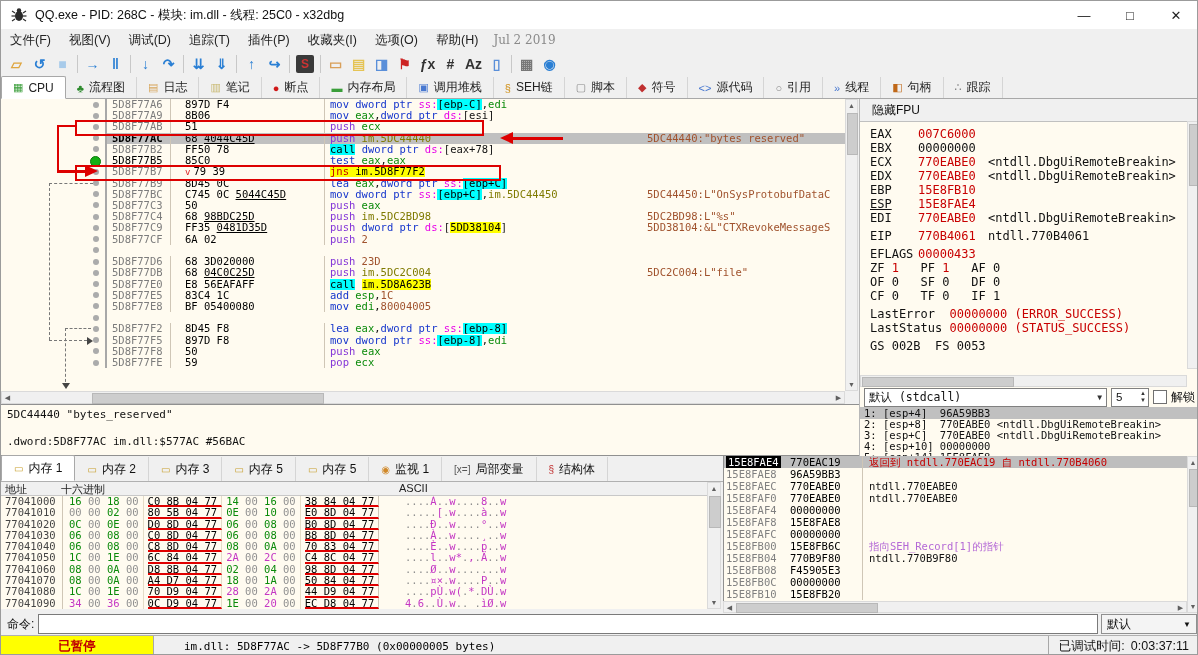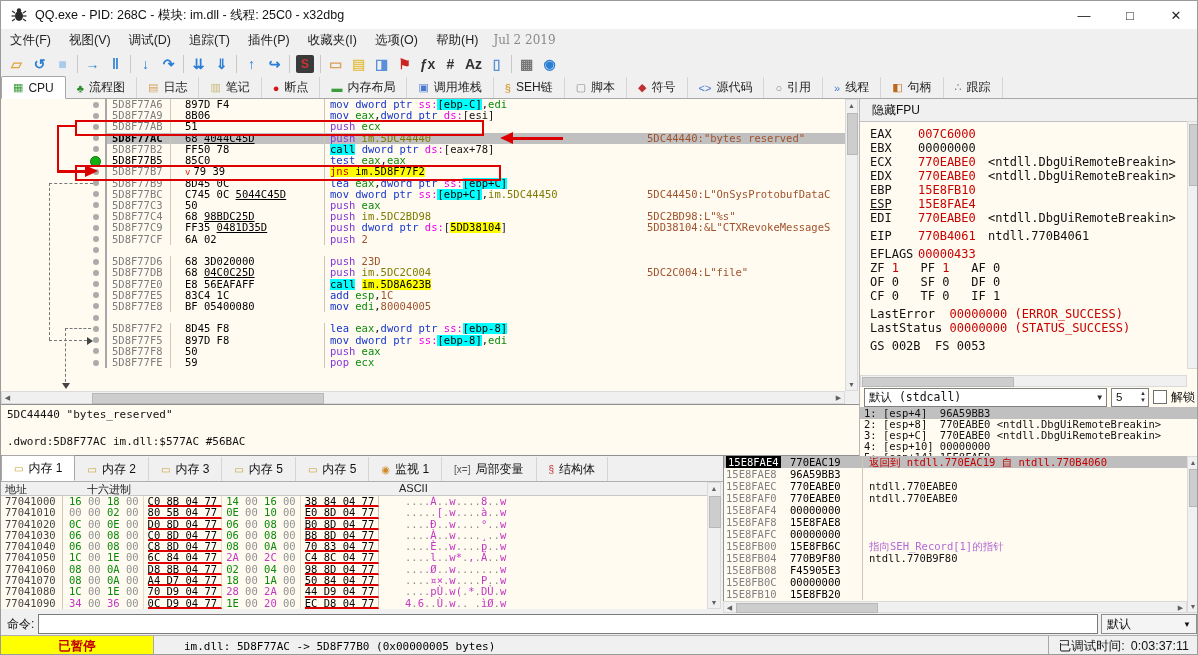--- a/index.html
+++ b/index.html
@@ -381,21 +381,21 @@
       <span class="ticon" style="color: rgb(85, 85, 85); font-size: 10px;">[x=]</span>
       <span>局部变量</span>
     </div>
     <div class="btab">
       <span class="ticon" style="color: rgb(192, 48, 48); font-size: 10px;">§</span>
       <span>结构体</span>
     </div>
   </div>
 <div id="memhead" class="abs">
   <span style="position:absolute;left:4px">地址</span>
-  <span style="position:absolute;left:86px">十六进制</span>
+  <span style="position:absolute;left:60px">十六进制</span>
   <span style="position:absolute;left:398px">ASCII</span>
 </div>
 <div id="memrows" class="abs">
     <div class="mrow"><div class="maddr">77041000</div><div class="mhex"><span class="hexgroup"><span style="color: rgb(10, 138, 10);">16 </span><span style="color: rgb(144, 144, 144);">00 </span><span style="color: rgb(10, 138, 10);">18 </span><span style="color: rgb(144, 144, 144);">00</span></span><span class="hexgroup ptr"><span style="color: rgb(0, 0, 0);">C0 </span><span style="color: rgb(0, 0, 0);">8B </span><span style="color: rgb(0, 0, 0);">04 </span><span style="color: rgb(0, 0, 0);">77</span></span><span class="hexgroup"><span style="color: rgb(10, 138, 10);">14 </span><span style="color: rgb(144, 144, 144);">00 </span><span style="color: rgb(10, 138, 10);">16 </span><span style="color: rgb(144, 144, 144);">00</span></span><span class="hexgroup ptr"><span style="color: rgb(0, 0, 0);">38 </span><span style="color: rgb(0, 0, 0);">84 </span><span style="color: rgb(0, 0, 0);">04 </span><span style="color: rgb(0, 0, 0);">77</span></span></div><div class="mascii"><span style="color: rgb(144, 144, 144);">.</span><span style="color: rgb(144, 144, 144);">.</span><span style="color: rgb(144, 144, 144);">.</span><span style="color: rgb(144, 144, 144);">.</span><span style="color: rgb(196, 55, 196);">À</span><span style="color: rgb(144, 144, 144);">.</span><span style="color: rgb(144, 144, 144);">.</span><span style="color: rgb(196, 55, 196);">w</span><span style="color: rgb(144, 144, 144);">.</span><span style="color: rgb(144, 144, 144);">.</span><span style="color: rgb(144, 144, 144);">.</span><span style="color: rgb(144, 144, 144);">.</span><span style="color: rgb(196, 55, 196);">8</span><span style="color: rgb(144, 144, 144);">.</span><span style="color: rgb(144, 144, 144);">.</span><span style="color: rgb(196, 55, 196);">w</span></div></div>
     <div class="mrow"><div class="maddr">77041010</div><div class="mhex"><span class="hexgroup"><span style="color: rgb(144, 144, 144);">00 </span><span style="color: rgb(144, 144, 144);">00 </span><span style="color: rgb(10, 138, 10);">02 </span><span style="color: rgb(144, 144, 144);">00</span></span><span class="hexgroup ptr"><span style="color: rgb(0, 0, 0);">80 </span><span style="color: rgb(0, 0, 0);">5B </span><span style="color: rgb(0, 0, 0);">04 </span><span style="color: rgb(0, 0, 0);">77</span></span><span class="hexgroup"><span style="color: rgb(10, 138, 10);">0E </span><span style="color: rgb(144, 144, 144);">00 </span><span style="color: rgb(10, 138, 10);">10 </span><span style="color: rgb(144, 144, 144);">00</span></span><span class="hexgroup ptr"><span style="color: rgb(0, 0, 0);">E0 </span><span style="color: rgb(0, 0, 0);">8D </span><span style="color: rgb(0, 0, 0);">04 </span><span style="color: rgb(0, 0, 0);">77</span></span></div><div class="mascii"><span style="color: rgb(144, 144, 144);">.</span><span style="color: rgb(144, 144, 144);">.</span><span style="color: rgb(144, 144, 144);">.</span><span style="color: rgb(144, 144, 144);">.</span><span style="color: rgb(144, 144, 144);">.</span><span style="color: rgb(196, 55, 196);">[</span><span style="color: rgb(144, 144, 144);">.</span><span style="color: rgb(196, 55, 196);">w</span><span style="color: rgb(144, 144, 144);">.</span><span style="color: rgb(144, 144, 144);">.</span><span style="color: rgb(144, 144, 144);">.</span><span style="color: rgb(144, 144, 144);">.</span><span style="color: rgb(196, 55, 196);">à</span><span style="color: rgb(144, 144, 144);">.</span><span style="color: rgb(144, 144, 144);">.</span><span style="color: rgb(196, 55, 196);">w</span></div></div>
     <div class="mrow"><div class="maddr">77041020</div><div class="mhex"><span class="hexgroup"><span style="color: rgb(10, 138, 10);">0C </span><span style="color: rgb(144, 144, 144);">00 </span><span style="color: rgb(10, 138, 10);">0E </span><span style="color: rgb(144, 144, 144);">00</span></span><span class="hexgroup ptr"><span style="color: rgb(0, 0, 0);">D0 </span><span style="color: rgb(0, 0, 0);">8D </span><span style="color: rgb(0, 0, 0);">04 </span><span style="color: rgb(0, 0, 0);">77</span></span><span class="hexgroup"><span style="color: rgb(10, 138, 10);">06 </span><span style="color: rgb(144, 144, 144);">00 </span><span style="color: rgb(10, 138, 10);">08 </span><span style="color: rgb(144, 144, 144);">00</span></span><span class="hexgroup ptr"><span style="color: rgb(0, 0, 0);">B0 </span><span style="color: rgb(0, 0, 0);">8D </span><span style="color: rgb(0, 0, 0);">04 </span><span style="color: rgb(0, 0, 0);">77</span></span></div><div class="mascii"><span style="color: rgb(144, 144, 144);">.</span><span style="color: rgb(144, 144, 144);">.</span><span style="color: rgb(144, 144, 144);">.</span><span style="color: rgb(144, 144, 144);">.</span><span style="color: rgb(196, 55, 196);">Ð</span><span style="color: rgb(144, 144, 144);">.</span><span style="color: rgb(144, 144, 144);">.</span><span style="color: rgb(196, 55, 196);">w</span><span style="color: rgb(144, 144, 144);">.</span><span style="color: rgb(144, 144, 144);">.</span><span style="color: rgb(144, 144, 144);">.</span><span style="color: rgb(144, 144, 144);">.</span><span style="color: rgb(196, 55, 196);">°</span><span style="color: rgb(144, 144, 144);">.</span><span style="color: rgb(144, 144, 144);">.</span><span style="color: rgb(196, 55, 196);">w</span></div></div>
     <div class="mrow"><div class="maddr">77041030</div><div class="mhex"><span class="hexgroup"><span style="color: rgb(10, 138, 10);">06 </span><span style="color: rgb(144, 144, 144);">00 </span><span style="color: rgb(10, 138, 10);">08 </span><span style="color: rgb(144, 144, 144);">00</span></span><span class="hexgroup ptr"><span style="color: rgb(0, 0, 0);">C0 </span><span style="color: rgb(0, 0, 0);">8D </span><span style="color: rgb(0, 0, 0);">04 </span><span style="color: rgb(0, 0, 0);">77</span></span><span class="hexgroup"><span style="color: rgb(10, 138, 10);">06 </span><span style="color: rgb(144, 144, 144);">00 </span><span style="color: rgb(10, 138, 10);">08 </span><span style="color: rgb(144, 144, 144);">00</span></span><span class="hexgroup ptr"><span style="color: rgb(0, 0, 0);">B8 </span><span style="color: rgb(0, 0, 0);">8D </span><span style="color: rgb(0, 0, 0);">04 </span><span style="color: rgb(0, 0, 0);">77</span></span></div><div class="mascii"><span style="color: rgb(144, 144, 144);">.</span><span style="color: rgb(144, 144, 144);">.</span><span style="color: rgb(144, 144, 144);">.</span><span style="color: rgb(144, 144, 144);">.</span><span style="color: rgb(196, 55, 196);">À</span><span style="color: rgb(144, 144, 144);">.</span><span style="color: rgb(144, 144, 144);">.</span><span style="color: rgb(196, 55, 196);">w</span><span style="color: rgb(144, 144, 144);">.</span><span style="color: rgb(144, 144, 144);">.</span><span style="color: rgb(144, 144, 144);">.</span><span style="color: rgb(144, 144, 144);">.</span><span style="color: rgb(196, 55, 196);">¸</span><span style="color: rgb(144, 144, 144);">.</span><span style="color: rgb(144, 144, 144);">.</span><span style="color: rgb(196, 55, 196);">w</span></div></div>
     <div class="mrow"><div class="maddr">77041040</div><div class="mhex"><span class="hexgroup"><span style="color: rgb(10, 138, 10);">06 </span><span style="color: rgb(144, 144, 144);">00 </span><span style="color: rgb(10, 138, 10);">08 </span><span style="color: rgb(144, 144, 144);">00</span></span><span class="hexgroup ptr"><span style="color: rgb(0, 0, 0);">C8 </span><span style="color: rgb(0, 0, 0);">8D </span><span style="color: rgb(0, 0, 0);">04 </span><span style="color: rgb(0, 0, 0);">77</span></span><span class="hexgroup"><span style="color: rgb(10, 138, 10);">08 </span><span style="color: rgb(144, 144, 144);">00 </span><span style="color: rgb(10, 138, 10);">0A </span><span style="color: rgb(144, 144, 144);">00</span></span><span class="hexgroup ptr"><span style="color: rgb(0, 0, 0);">70 </span><span style="color: rgb(0, 0, 0);">83 </span><span style="color: rgb(0, 0, 0);">04 </span><span style="color: rgb(0, 0, 0);">77</span></span></div><div class="mascii"><span style="color: rgb(144, 144, 144);">.</span><span style="color: rgb(144, 144, 144);">.</span><span style="color: rgb(144, 144, 144);">.</span><span style="color: rgb(144, 144, 144);">.</span><span style="color: rgb(196, 55, 196);">È</span><span style="color: rgb(144, 144, 144);">.</span><span style="color: rgb(144, 144, 144);">.</span><span style="color: rgb(196, 55, 196);">w</span><span style="color: rgb(144, 144, 144);">.</span><span style="color: rgb(144, 144, 144);">.</span><span style="color: rgb(144, 144, 144);">.</span><span style="color: rgb(144, 144, 144);">.</span><span style="color: rgb(196, 55, 196);">p</span><span style="color: rgb(144, 144, 144);">.</span><span style="color: rgb(144, 144, 144);">.</span><span style="color: rgb(196, 55, 196);">w</span></div></div>
     <div class="mrow"><div class="maddr">77041050</div><div class="mhex"><span class="hexgroup"><span style="color: rgb(10, 138, 10);">1C </span><span style="color: rgb(144, 144, 144);">00 </span><span style="color: rgb(10, 138, 10);">1E </span><span style="color: rgb(144, 144, 144);">00</span></span><span class="hexgroup ptr"><span style="color: rgb(0, 0, 0);">6C </span><span style="color: rgb(0, 0, 0);">84 </span><span style="color: rgb(0, 0, 0);">04 </span><span style="color: rgb(0, 0, 0);">77</span></span><span class="hexgroup"><span style="color: rgb(196, 55, 196);">2A </span><span style="color: rgb(144, 144, 144);">00 </span><span style="color: rgb(196, 55, 196);">2C </span><span style="color: rgb(144, 144, 144);">00</span></span><span class="hexgroup ptr"><span style="color: rgb(0, 0, 0);">C4 </span><span style="color: rgb(0, 0, 0);">8C </span><span style="color: rgb(0, 0, 0);">04 </span><span style="color: rgb(0, 0, 0);">77</span></span></div><div class="mascii"><span style="color: rgb(144, 144, 144);">.</span><span style="color: rgb(144, 144, 144);">.</span><span style="color: rgb(144, 144, 144);">.</span><span style="color: rgb(144, 144, 144);">.</span><span style="color: rgb(196, 55, 196);">l</span><span style="color: rgb(144, 144, 144);">.</span><span style="color: rgb(144, 144, 144);">.</span><span style="color: rgb(196, 55, 196);">w</span><span style="color: rgb(196, 55, 196);">*</span><span style="color: rgb(144, 144, 144);">.</span><span style="color: rgb(196, 55, 196);">,</span><span style="color: rgb(144, 144, 144);">.</span><span style="color: rgb(196, 55, 196);">Ä</span><span style="color: rgb(144, 144, 144);">.</span><span style="color: rgb(144, 144, 144);">.</span><span style="color: rgb(196, 55, 196);">w</span></div></div>
     <div class="mrow"><div class="maddr">77041060</div><div class="mhex"><span class="hexgroup"><span style="color: rgb(10, 138, 10);">08 </span><span style="color: rgb(144, 144, 144);">00 </span><span style="color: rgb(10, 138, 10);">0A </span><span style="color: rgb(144, 144, 144);">00</span></span><span class="hexgroup ptr"><span style="color: rgb(0, 0, 0);">D8 </span><span style="color: rgb(0, 0, 0);">8B </span><span style="color: rgb(0, 0, 0);">04 </span><span style="color: rgb(0, 0, 0);">77</span></span><span class="hexgroup"><span style="color: rgb(10, 138, 10);">02 </span><span style="color: rgb(144, 144, 144);">00 </span><span style="color: rgb(10, 138, 10);">04 </span><span style="color: rgb(144, 144, 144);">00</span></span><span class="hexgroup ptr"><span style="color: rgb(0, 0, 0);">98 </span><span style="color: rgb(0, 0, 0);">8D </span><span style="color: rgb(0, 0, 0);">04 </span><span style="color: rgb(0, 0, 0);">77</span></span></div><div class="mascii"><span style="color: rgb(144, 144, 144);">.</span><span style="color: rgb(144, 144, 144);">.</span><span style="color: rgb(144, 144, 144);">.</span><span style="color: rgb(144, 144, 144);">.</span><span style="color: rgb(196, 55, 196);">Ø</span><span style="color: rgb(144, 144, 144);">.</span><span style="color: rgb(144, 144, 144);">.</span><span style="color: rgb(196, 55, 196);">w</span><span style="color: rgb(144, 144, 144);">.</span><span style="color: rgb(144, 144, 144);">.</span><span style="color: rgb(144, 144, 144);">.</span><span style="color: rgb(144, 144, 144);">.</span><span style="color: rgb(144, 144, 144);">.</span><span style="color: rgb(144, 144, 144);">.</span><span style="color: rgb(144, 144, 144);">.</span><span style="color: rgb(196, 55, 196);">w</span></div></div>

